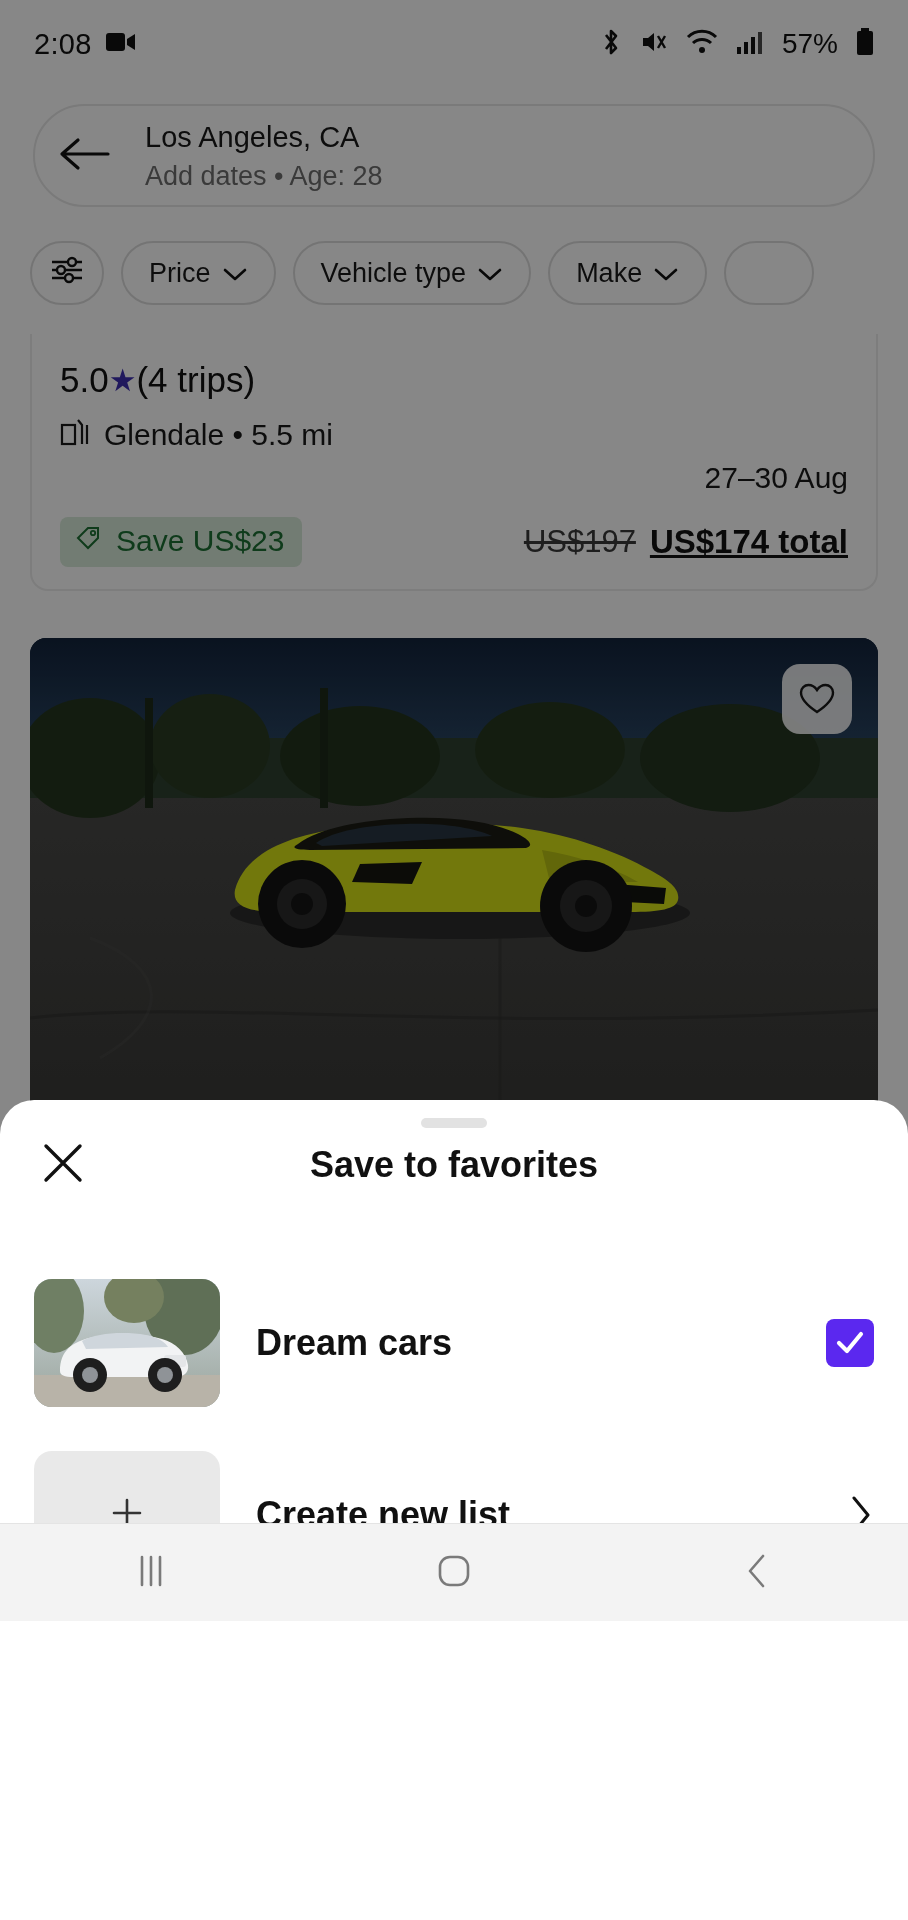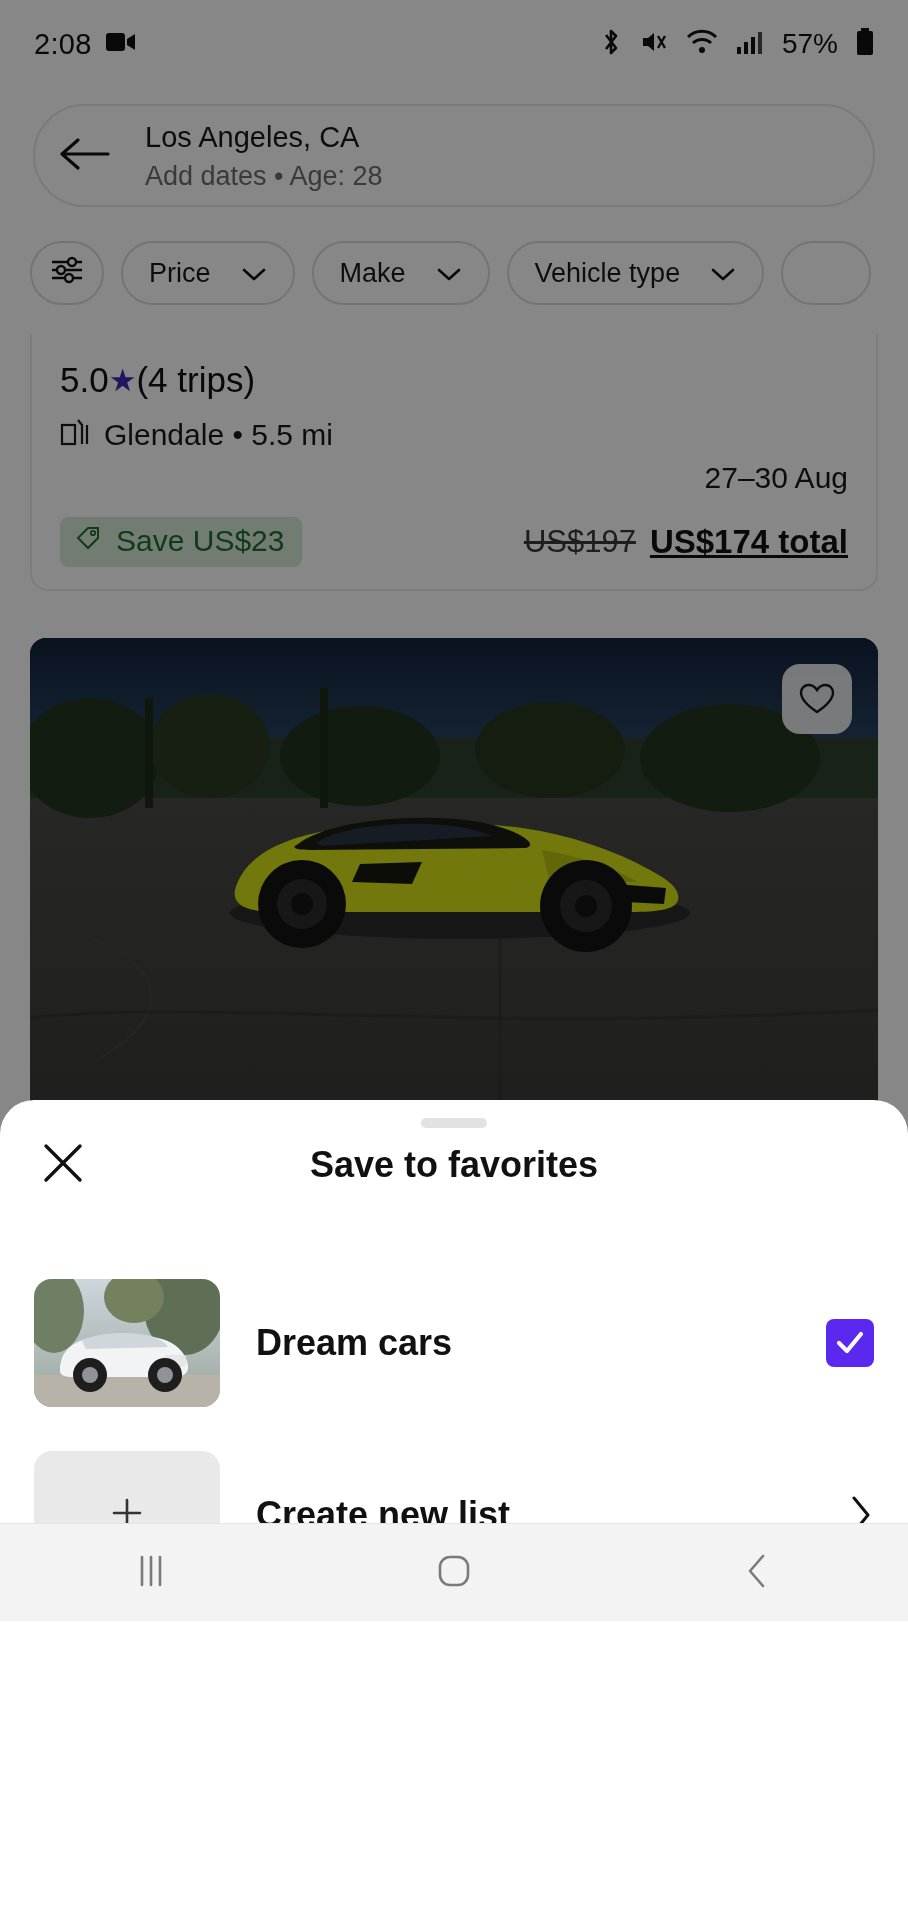--- a/index.html
+++ b/index.html
@@ -55,21 +55,21 @@
   #search-sub { font-size: 27px; color: #6e6e6e; line-height: 36px; margin-top: 2px; }
 
   
   #chips {
     position: absolute; left: 0; top: 232px; width: 908px; height: 82px;
     display: flex; align-items: center; gap: 17px; padding-left: 30px;
     overflow: hidden;
   }
   .chip {
     height: 64px; border: 2px solid #dcdcdc; border-radius: 34px;
-    background: #fff; display: flex; align-items: center; gap: 30px;
+    background: #fff; display: flex; align-items: center; gap: 11px;
     padding: 0 26px; font-size: 27px; color: #1a1a1a; white-space: nowrap;
     flex: 0 0 auto;
   }
   .chip.icon-only { padding: 0 18px; }
 
   
   #listing-card {
     position: absolute; left: 30px; top: 334px; width: 848px;
     background: #fff;
     border: 2px solid #ececec; border-top: none;
@@ -252,29 +252,29 @@
       </div>
       <div class="chip">
         <span>Price</span>
         <span>
           <svg width="26" height="16" viewBox="0 0 26 16">
               <path d="M3 4 L13 13 L23 4" stroke="#111" stroke-width="2.6" fill="none" stroke-linecap="round" stroke-linejoin="round"></path>
             </svg>
         </span>
       </div>
       <div class="chip">
-        <span>Make</span>
+        <span>Vehicle type</span>
         <span>
           <svg width="26" height="16" viewBox="0 0 26 16">
               <path d="M3 4 L13 13 L23 4" stroke="#111" stroke-width="2.6" fill="none" stroke-linecap="round" stroke-linejoin="round"></path>
             </svg>
         </span>
       </div>
       <div class="chip">
-        <span>Vehicle type</span>
+        <span>Make</span>
         <span>
           <svg width="26" height="16" viewBox="0 0 26 16">
               <path d="M3 4 L13 13 L23 4" stroke="#111" stroke-width="2.6" fill="none" stroke-linecap="round" stroke-linejoin="round"></path>
             </svg>
         </span>
       </div>
       <div class="chip" style="width:90px">
         <span></span>
       </div>
     </div>

